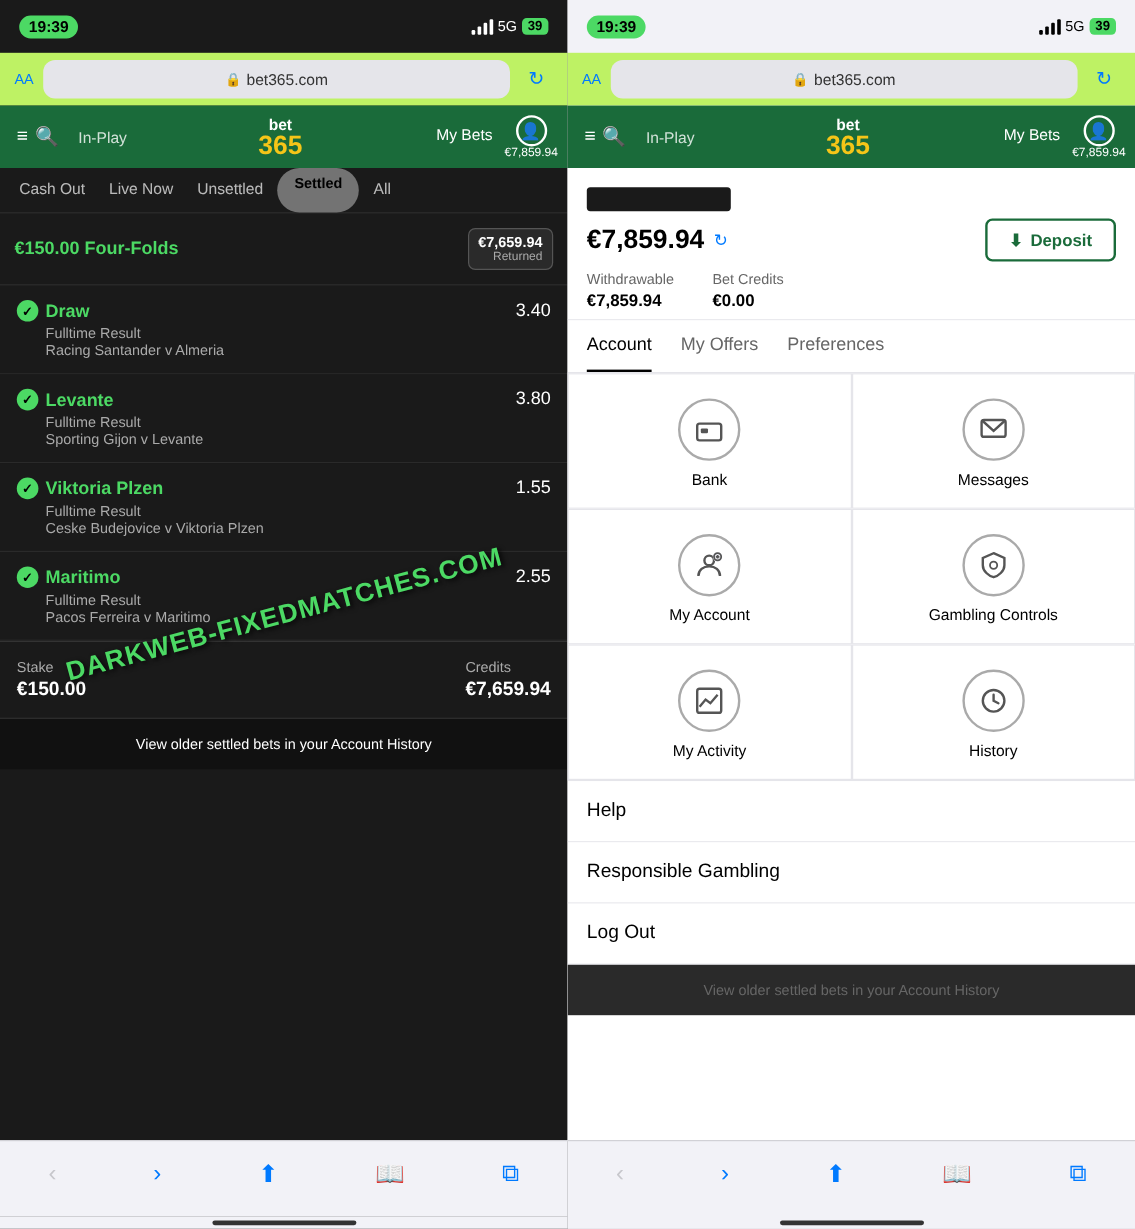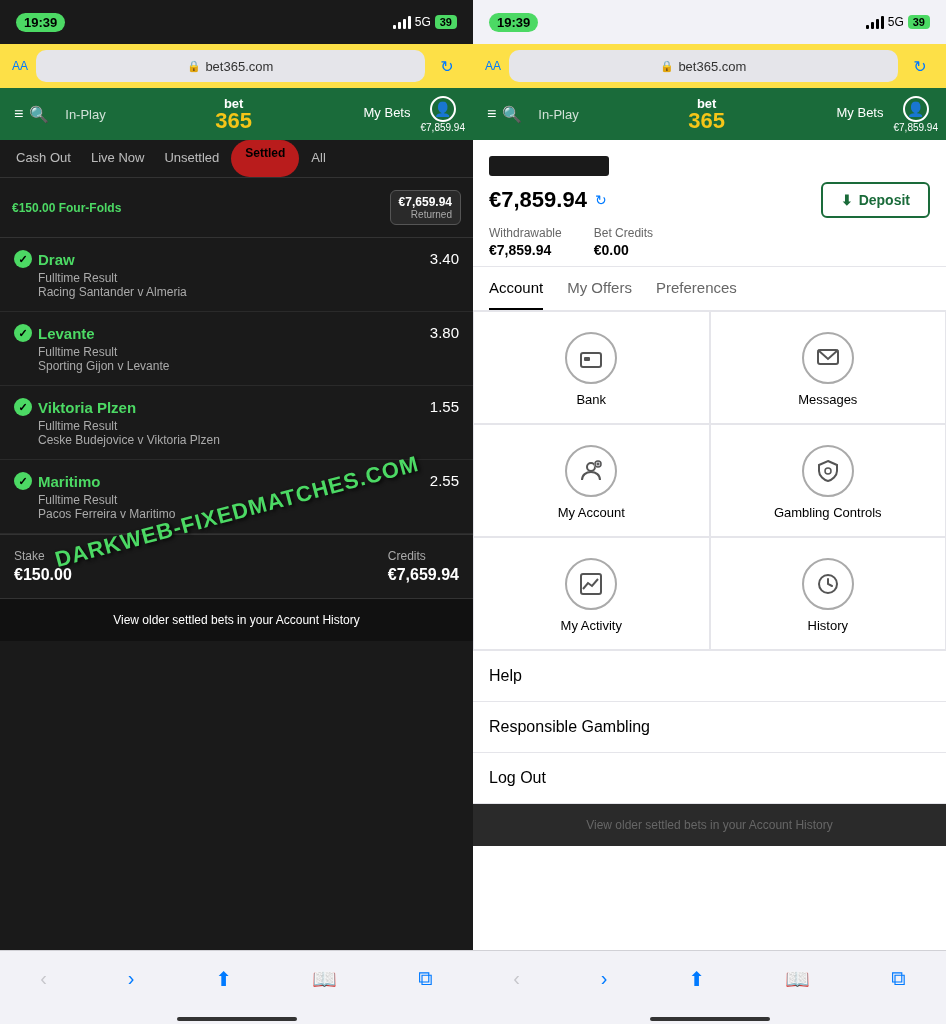--- a/index.html
+++ b/index.html
@@ -62,21 +62,21 @@
       color: #000;
       font-size: 11px;
       font-weight: 700;
       padding: 1px 5px;
       border-radius: 4px;
     }
 
     
     .address-bar {
       height: 44px;
-      background: #fde047;
+      background: #bef264;
       display: flex;
       align-items: center;
       padding: 0 12px;
       gap: 8px;
     }
     .address-text-area {
       flex: 1;
       background: #e5e5ea;
       border-radius: 10px;
       height: 32px;
@@ -176,40 +176,40 @@
       padding: 0 8px;
       gap: 4px;
     }
     .bets-tab {
       color: rgba(255,255,255,0.7);
       font-size: 13px;
       padding: 10px 8px;
       border-bottom: 2px solid transparent;
     }
     .bets-tab-pill {
-      background: #b91c1c;
+      background: #737373;
       color: #000;
       font-size: 12px;
       font-weight: 700;
       padding: 6px 14px;
       border-radius: 20px;
     }
 
     
     .fourfolds-header {
       background: #1a1a1a;
       padding: 12px 12px;
       display: flex;
       align-items: center;
       justify-content: space-between;
       border-bottom: 1px solid #333;
     }
     .fourfolds-title {
       color: #4cd964;
-      font-size: 12px;
+      font-size: 15px;
       font-weight: 600;
     }
     .fourfolds-badge {
       background: #2a2a2a;
       border: 1px solid #555;
       border-radius: 6px;
       padding: 4px 8px;
       text-align: right;
     }
     .fourfolds-badge-amount {

